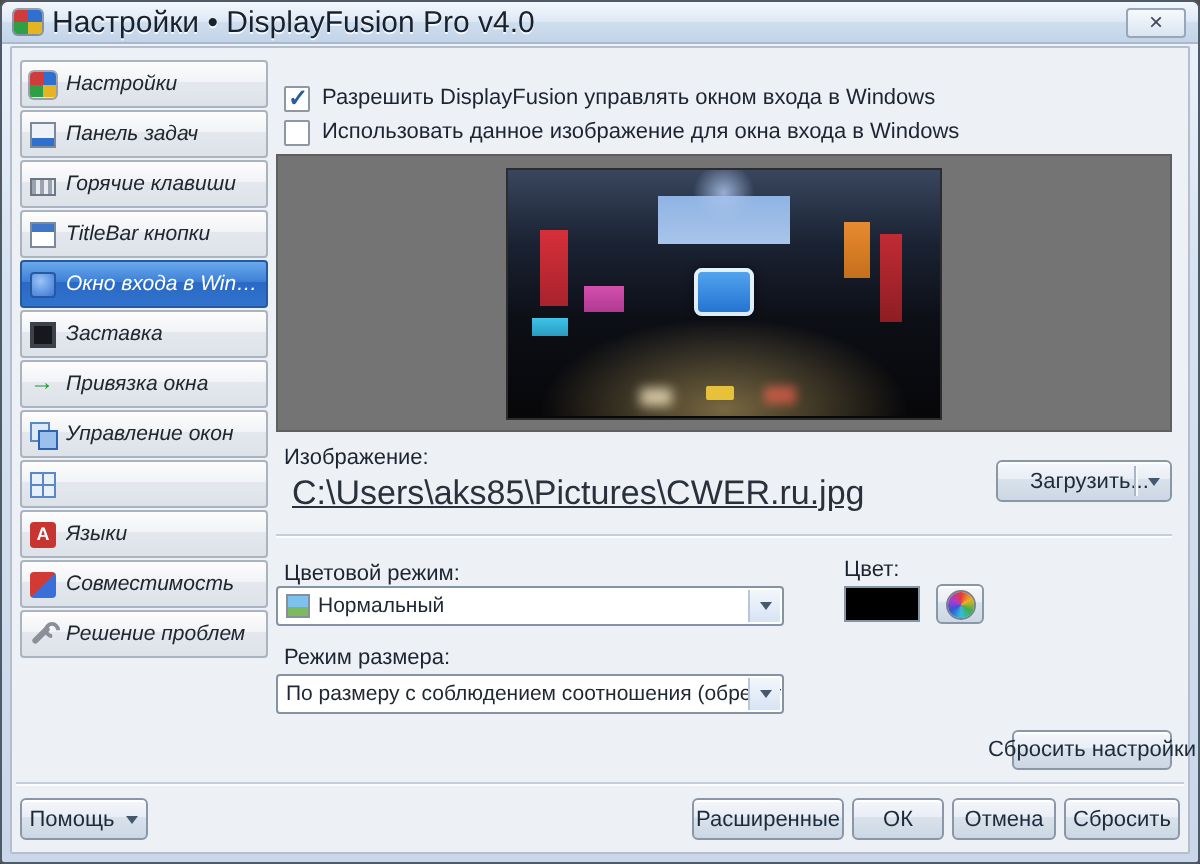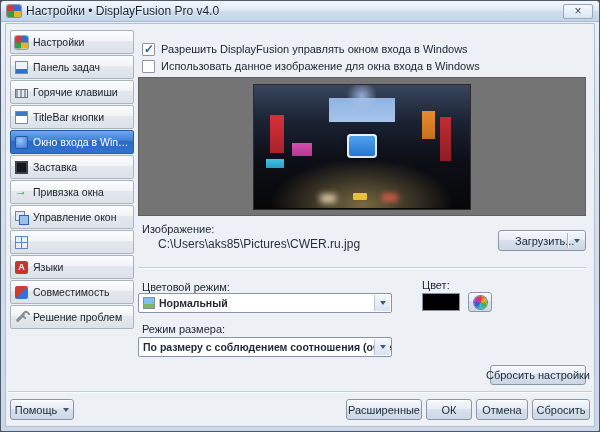--- a/index.html
+++ b/index.html
@@ -20,21 +20,21 @@
   }
   .app-icon{
     width:14px; height:12px; border-radius:2px; flex:0 0 14px;
     background-image:linear-gradient(90deg,#d03c3c 50%,#2f6fd0 50%),
                      linear-gradient(90deg,#2f9e44 50%,#e6b422 50%);
     background-size:100% 50%,100% 50%;
     background-position:0 0,0 100%;
     background-repeat:no-repeat;
     box-shadow:0 0 0 1px rgba(40,55,75,.45);
   }
-  .title{ font-size:12px; color:#18222f; text-shadow:0 1px 0 rgba(255,255,255,.8);text-align:right; }
+  .title{ font-size:15px; color:#18222f; text-shadow:0 1px 0 rgba(255,255,255,.8);text-align:right; }
   .caption-close{
     position:absolute; right:6px; top:3px; width:30px; height:15px;
     border:1px solid #97a6b8; border-radius:2px;
     background:linear-gradient(180deg,#f7fafd,#d9e4f1);
     cursor:pointer;
   }
   .caption-close::before{
     content:"\00D7"; position:absolute; left:0; right:0; top:-1px;
     text-align:center; font-size:12px; line-height:15px; color:#3c4857;
   }
@@ -50,21 +50,21 @@
     display:flex; align-items:center; gap:5px; padding:0 4px;
     background:linear-gradient(180deg,#fdfdfd,#f1f3f6 45%,#e4e8ee 46%,#dde2e9);
     border:1px solid #aab4c0; border-radius:2px;
     font-size:10.5px; color:#20262e; cursor:pointer;
     white-space:nowrap; overflow:hidden;
   }
   .side-item.selected{
     background:linear-gradient(180deg,#6aa9ec,#3d7fd6 45%,#2a69c4 46%,#3173cf);
     border-color:#27599f; color:#fff;
   }
-  .side-item .lbl{ overflow:hidden; text-overflow:ellipsis; }
+  .side-item .lbl{ overflow:hidden; text-overflow:ellipsis;font-style:italic; }
   .icn{ position:relative; width:13px; height:13px; flex:0 0 13px; display:inline-block; }
   .i-applogo{ background-image:linear-gradient(90deg,#d03c3c 50%,#2f6fd0 50%),linear-gradient(90deg,#2f9e44 50%,#e6b422 50%);
     background-size:100% 50%,100% 50%; background-position:0 0,0 100%; background-repeat:no-repeat; border-radius:2px;
     box-shadow:0 0 0 1px rgba(40,55,75,.4);}
   .i-taskbar{ border:1px solid #7a8a99; background:linear-gradient(180deg,#eef2f8 65%,#2f6fd0 65%); }
   .i-keyboard{ border:1px solid #6d7683; background:
       repeating-linear-gradient(90deg,#9aa4b0 0 2px,#e8ebef 2px 4px); background-color:#e8ebef; height:9px; margin-top:2px;}
   .i-titlebar{ border:1px solid #7a8a99; background:linear-gradient(180deg,#3f76c8 35%,#fff 35%); }
   .i-logon{ border-radius:2px; background:radial-gradient(circle at 40% 35%,#9cc4f5,#2a6bd4); box-shadow:0 0 0 1px #27599f inset;}
   .i-screensaver{ background:#16181d; border:2px solid #3c424c; }
@@ -111,41 +111,41 @@
     content:""; position:absolute; left:46%; bottom:9px; width:14px; height:7px; background:#e8c13a; border-radius:1px;
     box-shadow:-32px 2px 6px 1px rgba(255,240,200,.75), 30px 1px 5px 1px rgba(255,100,80,.6);
   }
   .photo::after{
     content:""; position:absolute; left:50%; top:50%; transform:translate(-50%,-54%);
     width:30px; height:24px; border-radius:4px;
     background:linear-gradient(180deg,#57a8f0,#1f6fd0);
     box-shadow:inset 0 0 0 2px rgba(255,255,255,.85), 0 0 4px rgba(0,0,0,.5);
   }
   .flabel{ position:absolute; left:4px; font-size:11px; color:#1c2431; }
-  .fpath{ position:absolute; left:20px; font-size:12px; color:#2a313c; }
+  .fpath{ position:absolute; left:8px; font-size:17px; color:#2a313c;text-decoration:underline; }
   .groove{ position:absolute; height:2px; border-top:1px solid #c4cdd9; border-bottom:1px solid #fbfcfe; }
   
   .btn{
     display:flex; align-items:center; justify-content:center;
     font-size:11px; color:#1c2a3a; cursor:pointer; position:absolute;
     background:linear-gradient(180deg,#f4f7fb,#e9eef5 45%,#d9e2ec 46%,#ccd7e4);
     border:1px solid #8a97a6; border-radius:3px;
     box-shadow:inset 0 1px 0 #fff;
     white-space:nowrap;
   }
   .btn.split{ justify-content:flex-start; padding-left:16px; }
   .btn.split::before{ content:""; position:absolute; right:16px; top:2px; bottom:2px; border-left:1px solid #aab6c4; border-right:1px solid #f6f9fc;}
   .darr{ width:0; height:0; border-left:3px solid transparent; border-right:3px solid transparent; border-top:4px solid #44586e; display:inline-block; }
   .btn.split .darr{ position:absolute; right:5px; top:8px; }
   .help-arr{ margin-left:6px; }
   
   .combo{
     position:absolute; height:20px; background:#fff; border:1px solid #8593a4; border-radius:2px;
     display:flex; align-items:center; gap:4px; padding:0 20px 0 4px;
-    font-size:10.5px; color:#1f2733; cursor:pointer; overflow:hidden; white-space:nowrap;font-weight:bold;
+    font-size:10.5px; color:#1f2733; cursor:pointer; overflow:hidden; white-space:nowrap;
   }
   .combo .arrowbox{
     position:absolute; right:1px; top:1px; bottom:1px; width:16px;
     background:linear-gradient(180deg,#f3f7fc,#d7e3f3); border-left:1px solid #b7c6da;
     display:flex; align-items:center; justify-content:center;
   }
   .thumb-icn{ width:12px; height:12px; flex:0 0 12px; border:1px solid #85909c;
     background:linear-gradient(180deg,#7ec0ee 0 55%,#7dba5e 55%); }
   .swatch{ position:absolute; width:38px; height:18px; border:1px solid #8593a4; }
   .wheel-btn{ width:24px; height:20px; }
@@ -257,21 +257,21 @@
       </div>
 
       <div class="flabel" style="top:299px;">Режим размера:</div>
       <div class="combo" style="left:0; top:313px; width:254px;">
         <span>По размеру с соблюдением соотношения (обрезать края)</span>
         <span class="arrowbox">
             <span class="darr"></span>
           </span>
       </div>
 
-      <div class="btn" style="right:2px; top:341px; width:96px; height:20px;">
+      <div class="btn" style="right:2px; top:341px; width:80px; height:20px;">
         <span>Сбросить настройки</span>
       </div>
     </div>
 
     <div class="groove footer-groove"></div>
 
     <div class="btn" style="left:4px; bottom:6px; width:64px; height:21px;">
       <span>Помощь</span>
       <span class="darr help-arr"></span>
     </div>

